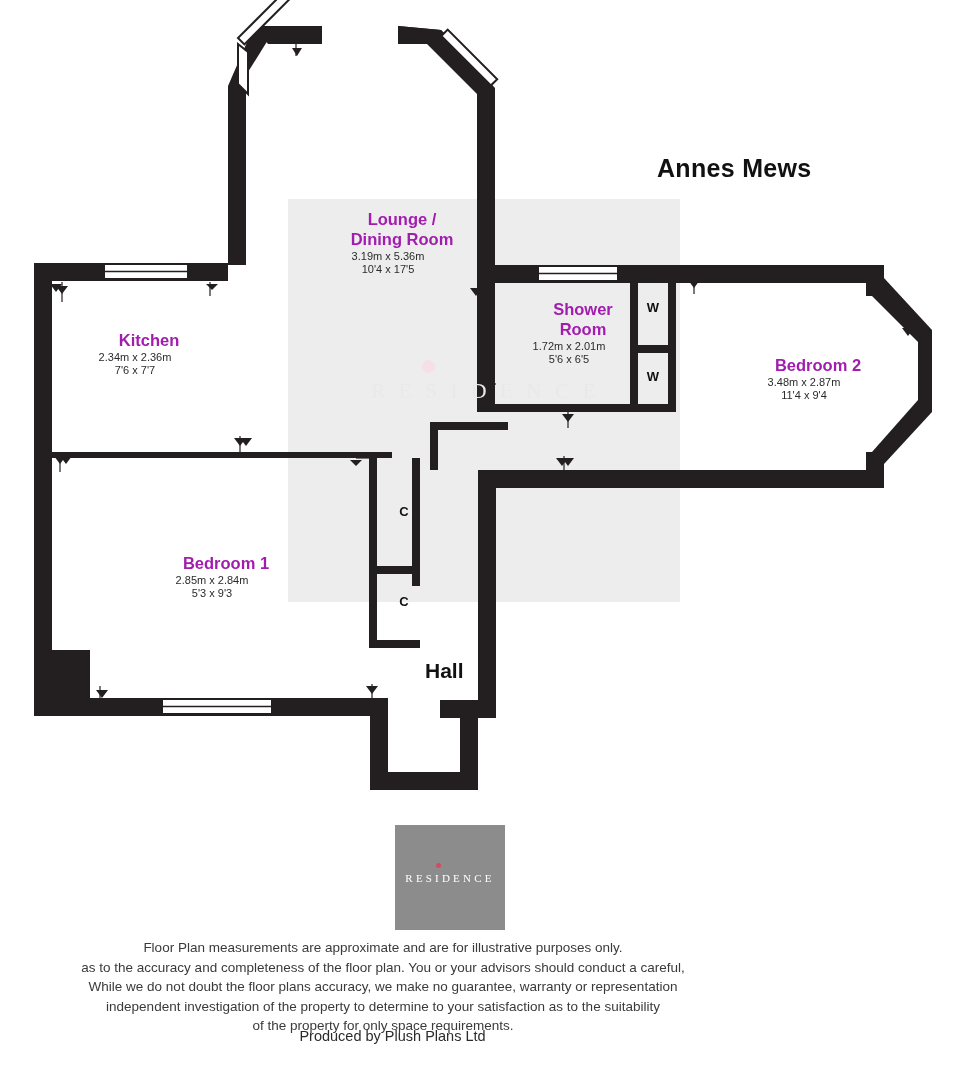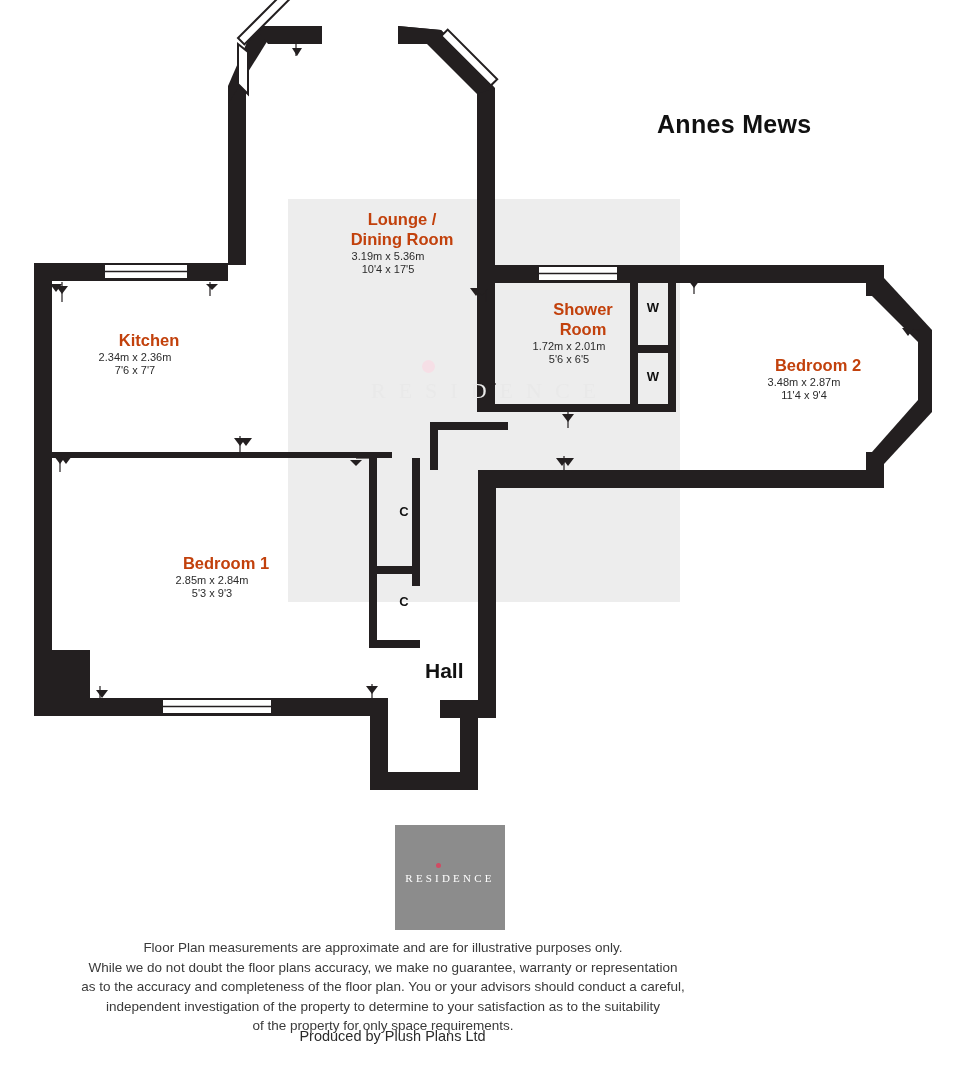--- a/index.html
+++ b/index.html
@@ -24,32 +24,33 @@
     height: 1080px;
   }
 
   .title {
     position: absolute;
     font-weight: bold;
     font-size: 25px;
     letter-spacing: 0.3px;
     color: #111;
     white-space: nowrap;
+    margin-top: 44px;
   }
 
   .room-label {
     position: absolute;
     text-align: center;
     white-space: nowrap;
     line-height: 1.25;
   }
   .room-label .rname {
     font-weight: bold;
     font-size: 16.5px;
-    color: #c2410c;
+    color: #a21caf;
     display: block;
     padding-left: 28px;
   }
   .room-label .rname.two-line {
     line-height: 1.2;
   }
   .room-label .rdim {
     font-size: 11px;
     color: #2b2b2b;
     display: block;
@@ -306,21 +307,21 @@
 
   <div class="logo-box">
     <div class="logo-text">
       <span class="logo-dot"></span>
       <span>RESIDENCE</span>
     </div>
   </div>
 
   <div class="disclaimer">
     <div>Floor Plan measurements are approximate and are for illustrative purposes only.</div>
+    <div>as to the accuracy and completeness of the floor plan. You or your advisors should conduct a careful,</div>
     <div>While we do not doubt the floor plans accuracy, we make no guarantee, warranty or representation</div>
-    <div>as to the accuracy and completeness of the floor plan. You or your advisors should conduct a careful,</div>
     <div>independent investigation of the property to determine to your satisfaction as to the suitability</div>
     <div>of the property for only space requirements.</div>
   </div>
 
   <div class="producer">Produced by Plush Plans Ltd</div>
 
 </div>
 
 </body></html>

